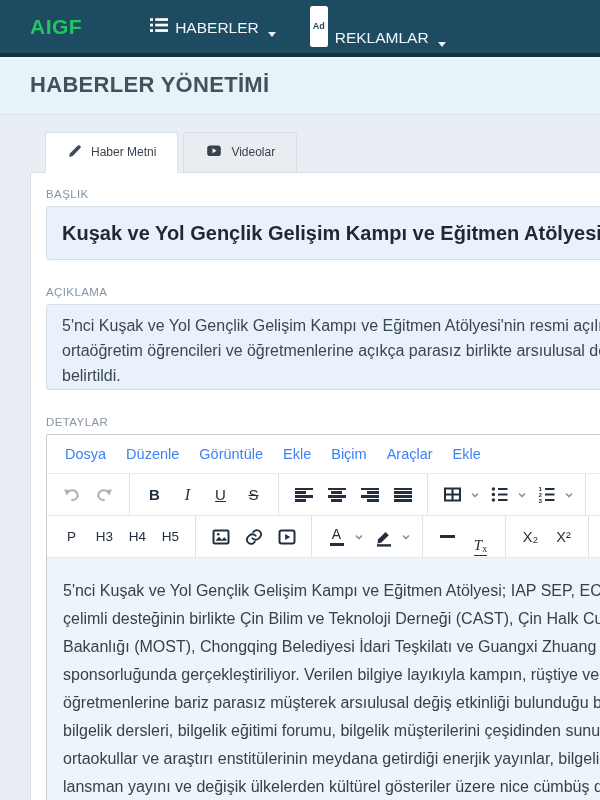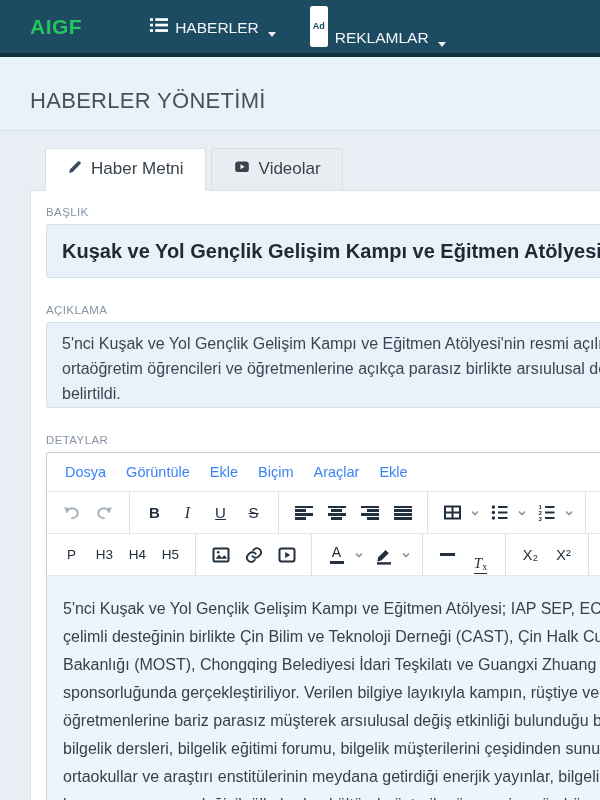--- a/index.html
+++ b/index.html
@@ -13,25 +13,25 @@
   .navbar {
     height:57px; background:#1d4b62; border-bottom:4px solid #132f3e;
     display:flex; align-items:center; padding:0 16px 0 30px;
   }
   .brand { color:#22c55e; font-size:21px; font-weight:700; letter-spacing:.5px; margin-right:68px; cursor:pointer; }
   .nav-item { display:flex; align-items:flex-end; gap:7px; color:#f2f6f8; font-size:15.5px; margin-right:34px; cursor:pointer; white-space:nowrap; }
   .nav-caret { width:0; height:0; border-left:4.5px solid transparent; border-right:4.5px solid transparent; border-top:5px solid #e8eef2; margin-left:2px; }
   .ad-badge { background:#fff; color:#1d4b62; font-size:9px; font-weight:700; border-radius:2.5px; padding:16px 3px; line-height:1; }
   
   .page-header { background:#e8f3f9; border-bottom:1px solid #d7e1e9; padding:15px 30px 16px; }
-  .page-header h1 { font-size:22px; font-weight:400; color:#44505a; letter-spacing:.3px;margin-top:16px; }
+  .page-header h1 { font-size:22px; font-weight:700; color:#44505a; letter-spacing:.3px; }
   
   .content { padding:17px 0 0 30px; }
   .tabs { display:flex; margin-left:15px; position:relative; z-index:2; }
-  .tab { display:flex; align-items:center; gap:8px; font-size:17px; color:#39434e;
+  .tab { display:flex; align-items:center; gap:8px; font-size:12px; color:#39434e;
          padding:9px 21px 10px; border:1px solid #d9dfe5; background:#e9edf1;
          border-radius:3px 3px 0 0; margin-right:5px; cursor:pointer; margin-bottom:-1px; }
   .tab.active { background:#fff; border-bottom-color:#fff; }
   .panel { width:862px; background:#fff; border:1px solid #d9dfe5; border-radius:0 3px 3px 3px; padding:15px; }
   .fld-label { display:block; font-size:11.5px; color:#8795a5; letter-spacing:.4px; margin-bottom:6px; }
   .title-input {
     width:100%; height:54px; background:#e9f2fa; border:1px solid #d3dfe9; border-radius:3px;
     font-family:"Liberation Sans", sans-serif; font-size:20px; font-weight:700; color:#1f2933; padding:0 15px;
   }
   .desc-box {
@@ -143,20 +143,21 @@
     </div>
 
     <div class="spacer"></div>
 
     <label class="fld-label">DETAYLAR</label>
 
     <div class="editor">
 
       <div class="menubar">
         <span class="menu-item">Dosya</span>
+        <span class="menu-item">Düzenle</span>
         <span class="menu-item">Görüntüle</span>
         <span class="menu-item">Ekle</span>
         <span class="menu-item">Biçim</span>
         <span class="menu-item">Araçlar</span>
         <span class="menu-item">Ekle</span>
       </div>
 
       <div class="tbar">
         <div class="grp">
           <span class="tbn">

